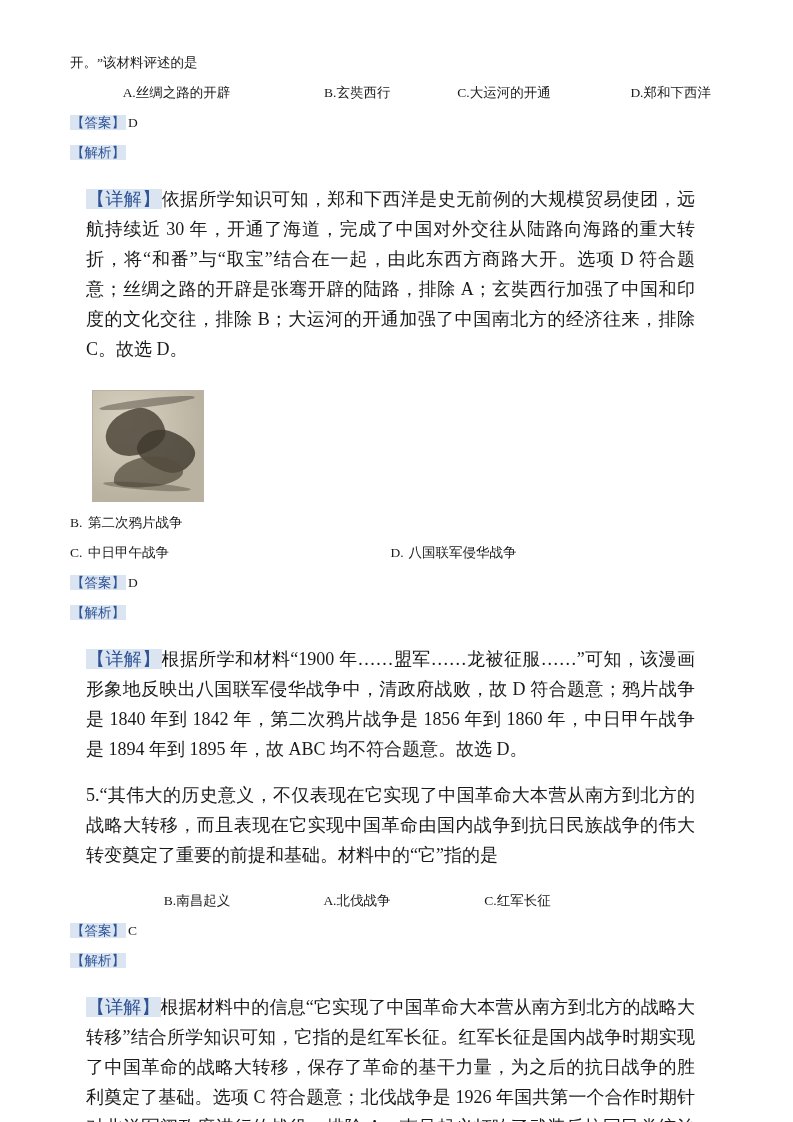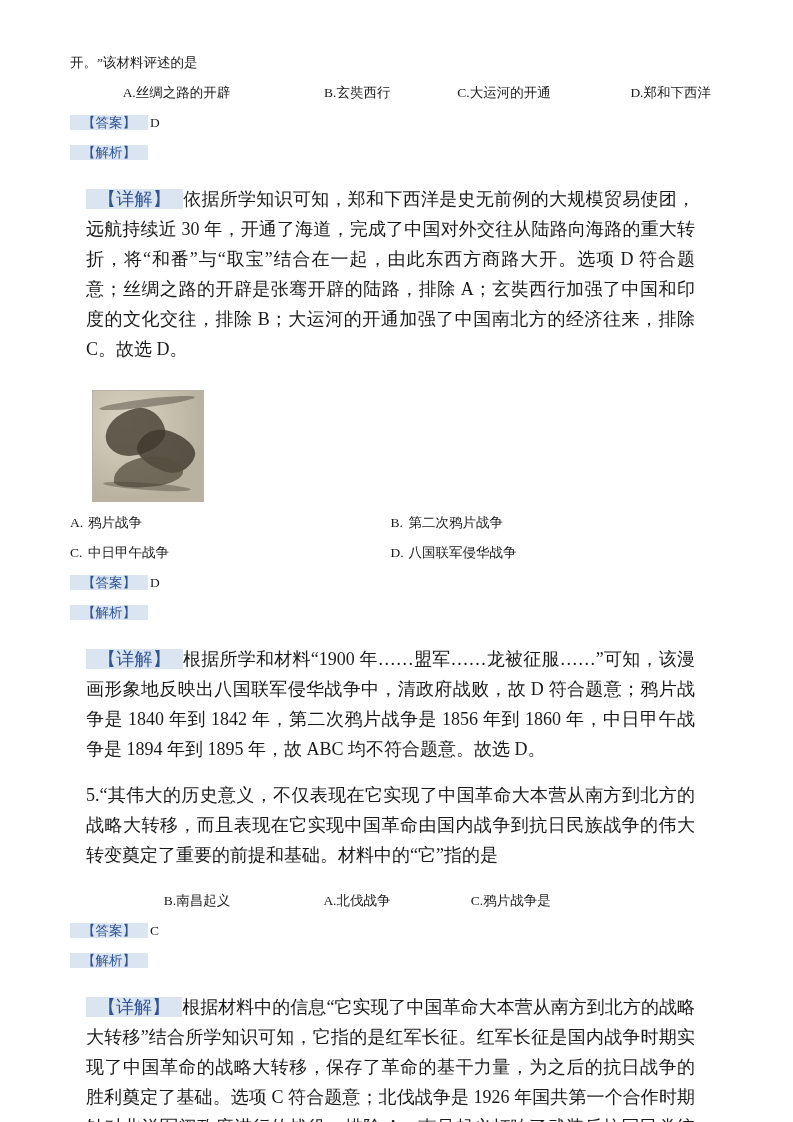--- a/index.html
+++ b/index.html
@@ -51,21 +51,21 @@
     display: inline-block;
     min-width: 18px;
   }
   .tag-line {
     font-size: 13.5px;
     line-height: 30px;
   }
   .tag {
     color: #2f5496;
     background: #dbe5f1;
-    padding: 0 12px;
+    padding: 0 1px;
   }
   .tag-val {
     color: #1a1a1a;
     margin-left: 2px;
   }
   .qnum {
     white-space: nowrap;
   }
   .figure {
     margin: 6px 0 6px 22px;
@@ -167,23 +167,20 @@
       <div class="streak"></div>
       <div class="blob1"></div>
       <div class="blob2"></div>
       <div class="blob3"></div>
       <div class="streak2"></div>
     </div>
   </div>
 
   <div class="opts-row two">
     <div>
-      <span class="opt-label">A.</span><span>鸦片战争</span>
-    </div>
-    <div>
       <span class="opt-label">B.</span><span>第二次鸦片战争</span>
     </div>
   </div>
   <div class="opts-row two">
     <div>
       <span class="opt-label">C.</span><span>中日甲午战争</span>
     </div>
     <div>
       <span class="opt-label">D.</span><span>八国联军侵华战争</span>
     </div>
@@ -206,21 +203,21 @@
   </div>
 
   <div class="opts-row four">
     <div>
       <span class="opt-label">B.</span><span>南昌起义</span>
     </div>
     <div>
       <span class="opt-label">A.</span><span>北伐战争</span>
     </div>
     <div>
-      <span class="opt-label">C.</span><span>鸦片战争是</span>
+      <span class="opt-label">C.</span><span>红军长征</span>
     </div>
   </div>
 
   <div class="tag-line">
     <span class="tag">【答案】</span><span class="tag-val">C</span>
   </div>
 
   <div class="tag-line">
     <span class="tag">【解析】</span>
   </div>

